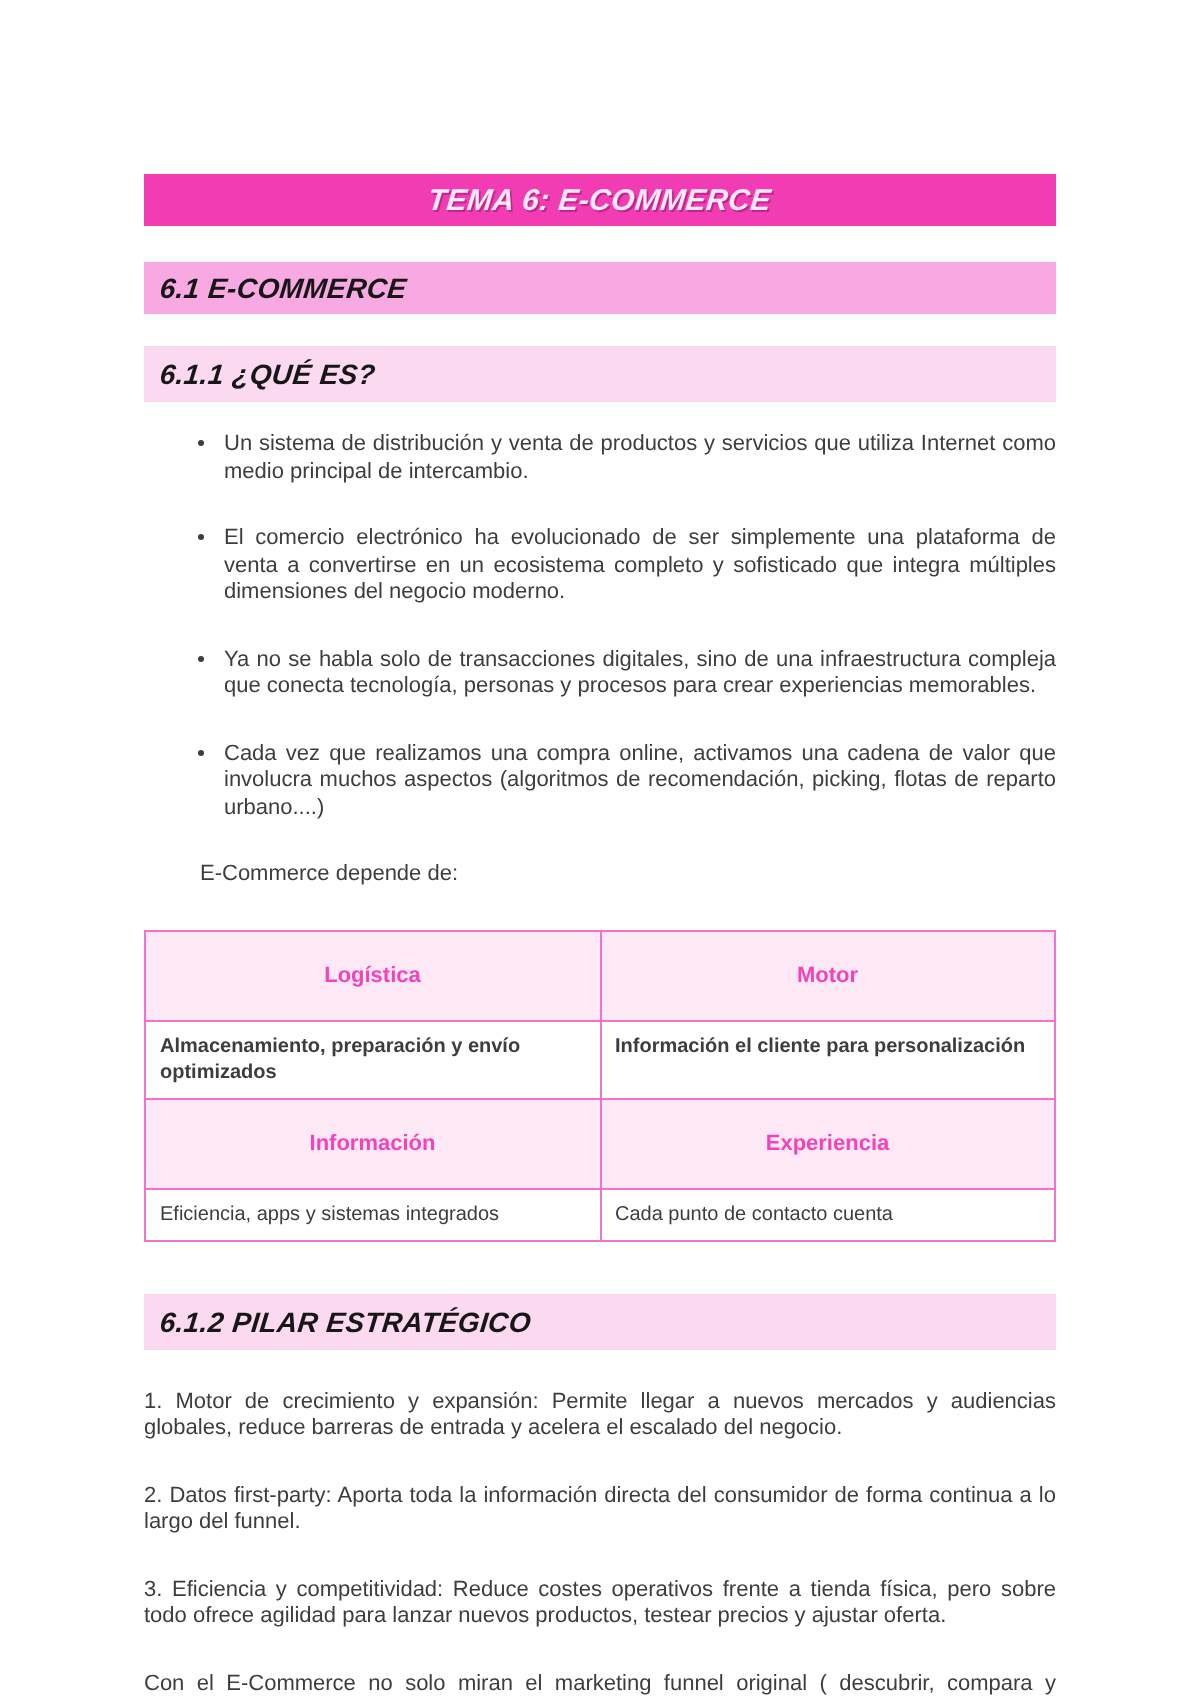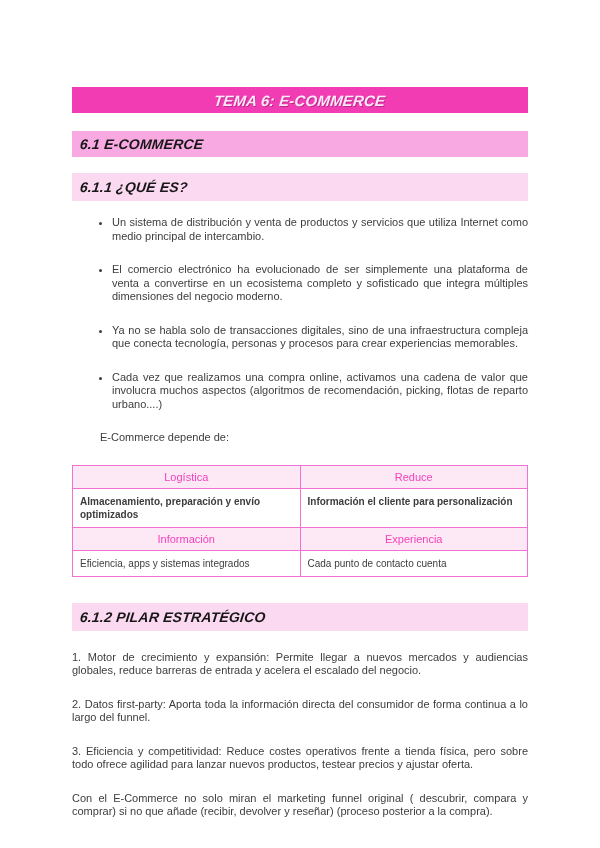--- a/index.html
+++ b/index.html
@@ -81,23 +81,23 @@
     margin-top: 20px;
     table-layout: fixed;
   }
   table.depends, table.depends td, table.depends th {
     border: 1.6px solid var(--table-border);
   }
   table.depends th {
     background: var(--table-header-bg);
     color: var(--table-header-text);
     font-size: 11px;
-    font-weight: 400;
+    font-weight: 700;
     text-align: center;
-    padding: 5px 6px;
+    padding: 16px 6px;
   }
   table.depends td {
     font-size: 10px;
     color: var(--body-text);
     padding: 6px 7px;
     vertical-align: top;
     line-height: 13px;
     background: #ffffff;
   }
   td.tall { height: 38px; font-weight: bold; }
@@ -132,21 +132,21 @@
     <li>Ya no se habla solo de transacciones digitales, sino de una infraestructura compleja que conecta tecnología, personas y procesos para crear experiencias memorables.</li>
     <li>Cada vez que realizamos una compra online, activamos una cadena de valor que involucra muchos aspectos (algoritmos de recomendación, picking, flotas de reparto urbano....)</li>
   </ul>
 
   <p class="intro">E-Commerce depende de:</p>
 
   <table class="depends">
     <tbody>
       <tr>
         <th>Logística</th>
-        <th>Reduce</th>
+        <th>Motor</th>
       </tr>
       <tr>
         <td class="tall">Almacenamiento, preparación y envío optimizados</td>
         <td class="tall">Información el cliente para personalización</td>
       </tr>
       <tr>
         <th>Información</th>
         <th>Experiencia</th>
       </tr>
       <tr>

